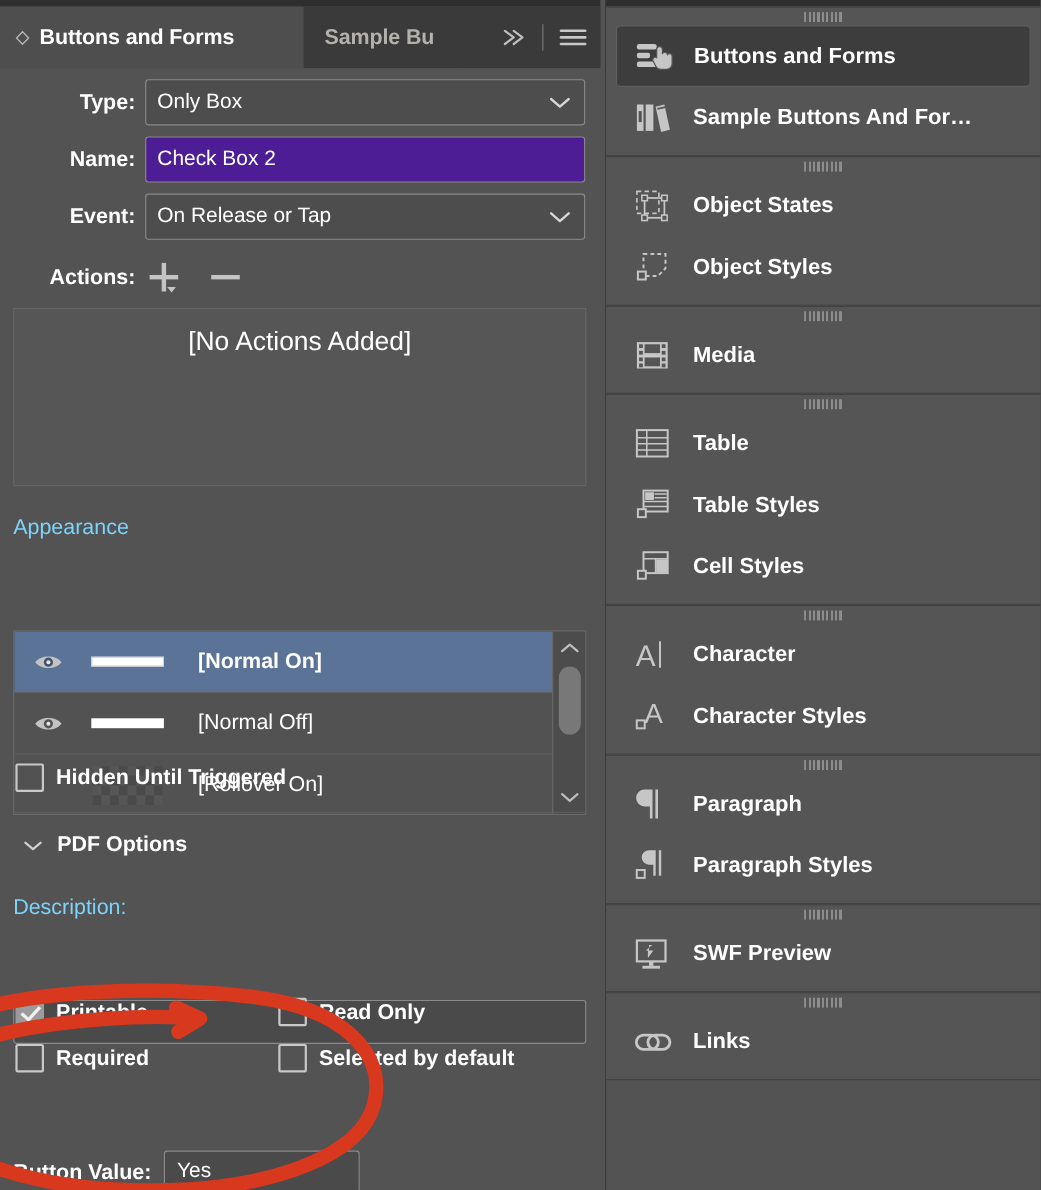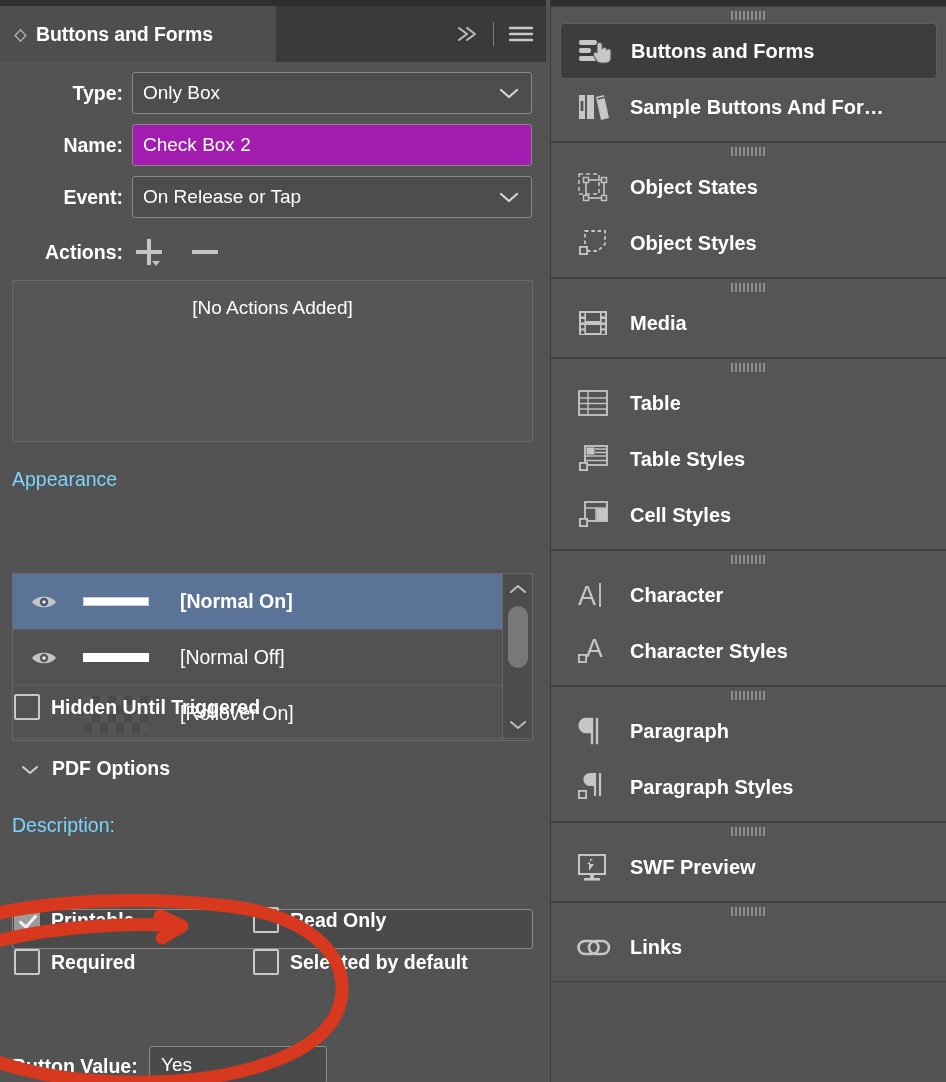--- a/index.html
+++ b/index.html
@@ -114,21 +114,21 @@
     box-sizing: border-box;
     background: #4d4d4d;
     border: 1px solid #8a8a8a;
     border-radius: 3px;
     display: flex; align-items: center;
     padding-left: 10px;
     color: #ffffff;
     font-size: 19px;
   }
   .fieldctl.input {
-    background: #a21caf;
+    background: #4c1d95;
   }
   .fieldctl .val { line-height: 1; padding-bottom: 2px; }
   .ddchev {
     position: absolute; right: 9px; top: 50%;
     transform: translateY(-50%);
     width: 26px; height: 18px;
   }
 
   .actions-row {
     position: absolute; left: 0; top: 168px;
@@ -160,21 +160,21 @@
   .actionsbox {
     position: absolute; left: 12px; top: 218px;
     width: 521px; height: 162px;
     box-sizing: border-box;
     background: #565656;
     border: 1px solid #666666;
   }
   .noactions {
     text-align: center;
     color: #ffffff;
-    font-size: 19px;
+    font-size: 24px;
     margin-top: 16px;
   }
 
   .sec-title {
     position: absolute; left: 12px;
     color: #7dd3fc;
     font-size: 19.5px;
   }
 
   
@@ -375,20 +375,23 @@
 
       <div class="tab active">
         <span class="tab-diamond">
           <svg viewBox="0 0 13 13" width="13" height="13">
             <polygon points="6.5,0.8 12,6.5 6.5,12.2 1,6.5" fill="none" stroke="#b9b9b9" stroke-width="1.2"></polygon>
           </svg>
         </span>
         <span class="tab-label">Buttons and Forms</span>
       </div>
 
+      <div class="tab inactive">
+        <span class="tab-label">Sample Bu</span>
+      </div>
 
       <div class="tabbar-right">
         <span class="chev2">
           <svg viewBox="0 0 28 22" width="28" height="22">
             <polyline points="6,5 14,11 6,17" fill="none" stroke="#bdbdbd" stroke-width="2" stroke-linecap="round" stroke-linejoin="round"></polyline>
             <polyline points="14,5 22,11 14,17" fill="none" stroke="#bdbdbd" stroke-width="2" stroke-linecap="round" stroke-linejoin="round"></polyline>
           </svg>
         </span>
         <span class="vdiv"></span>
         <span class="hamb">

